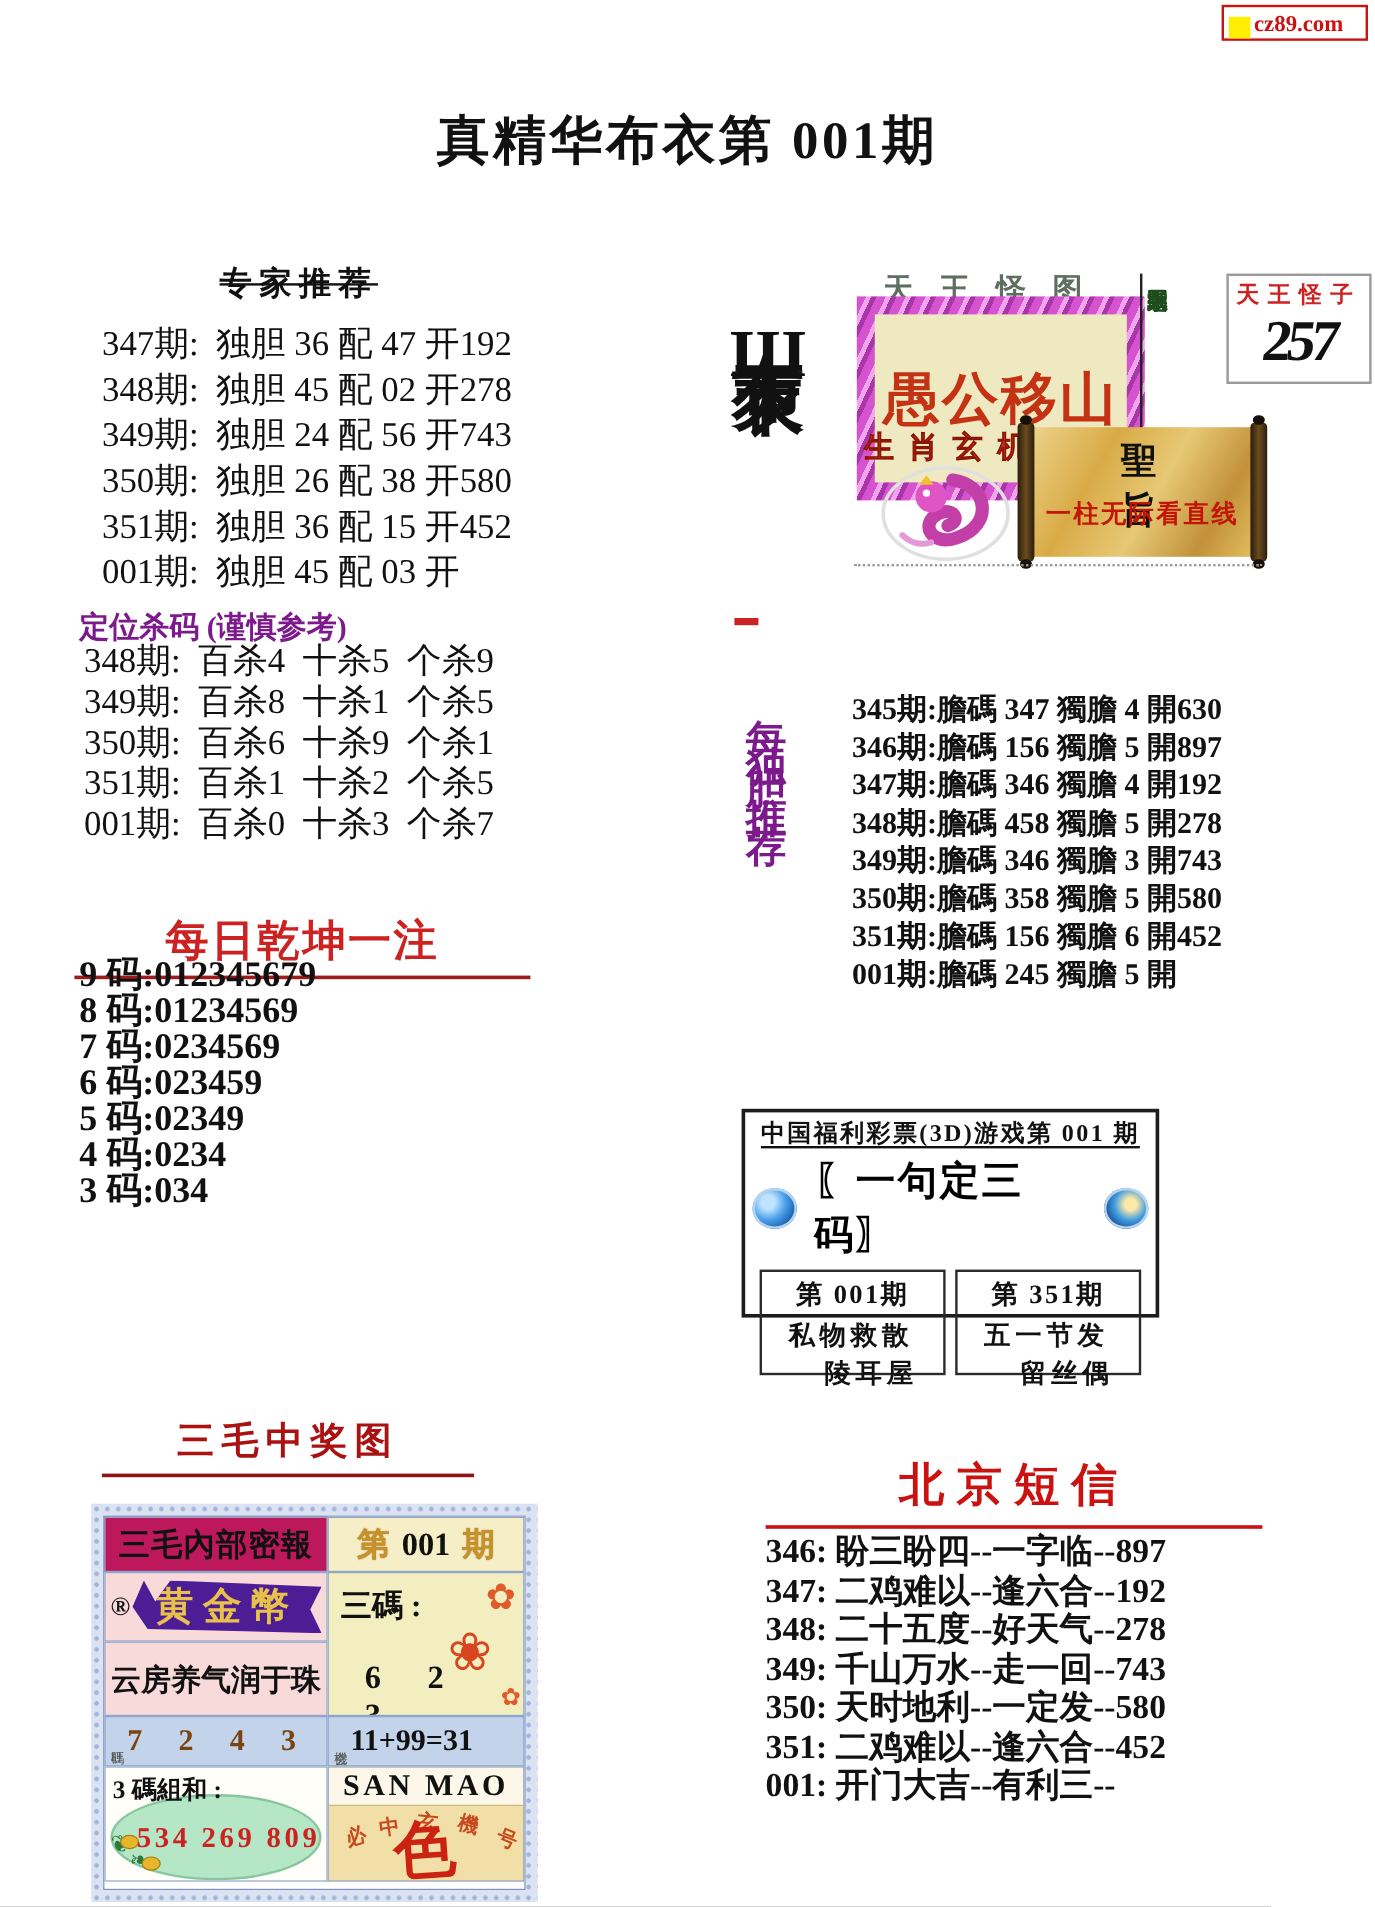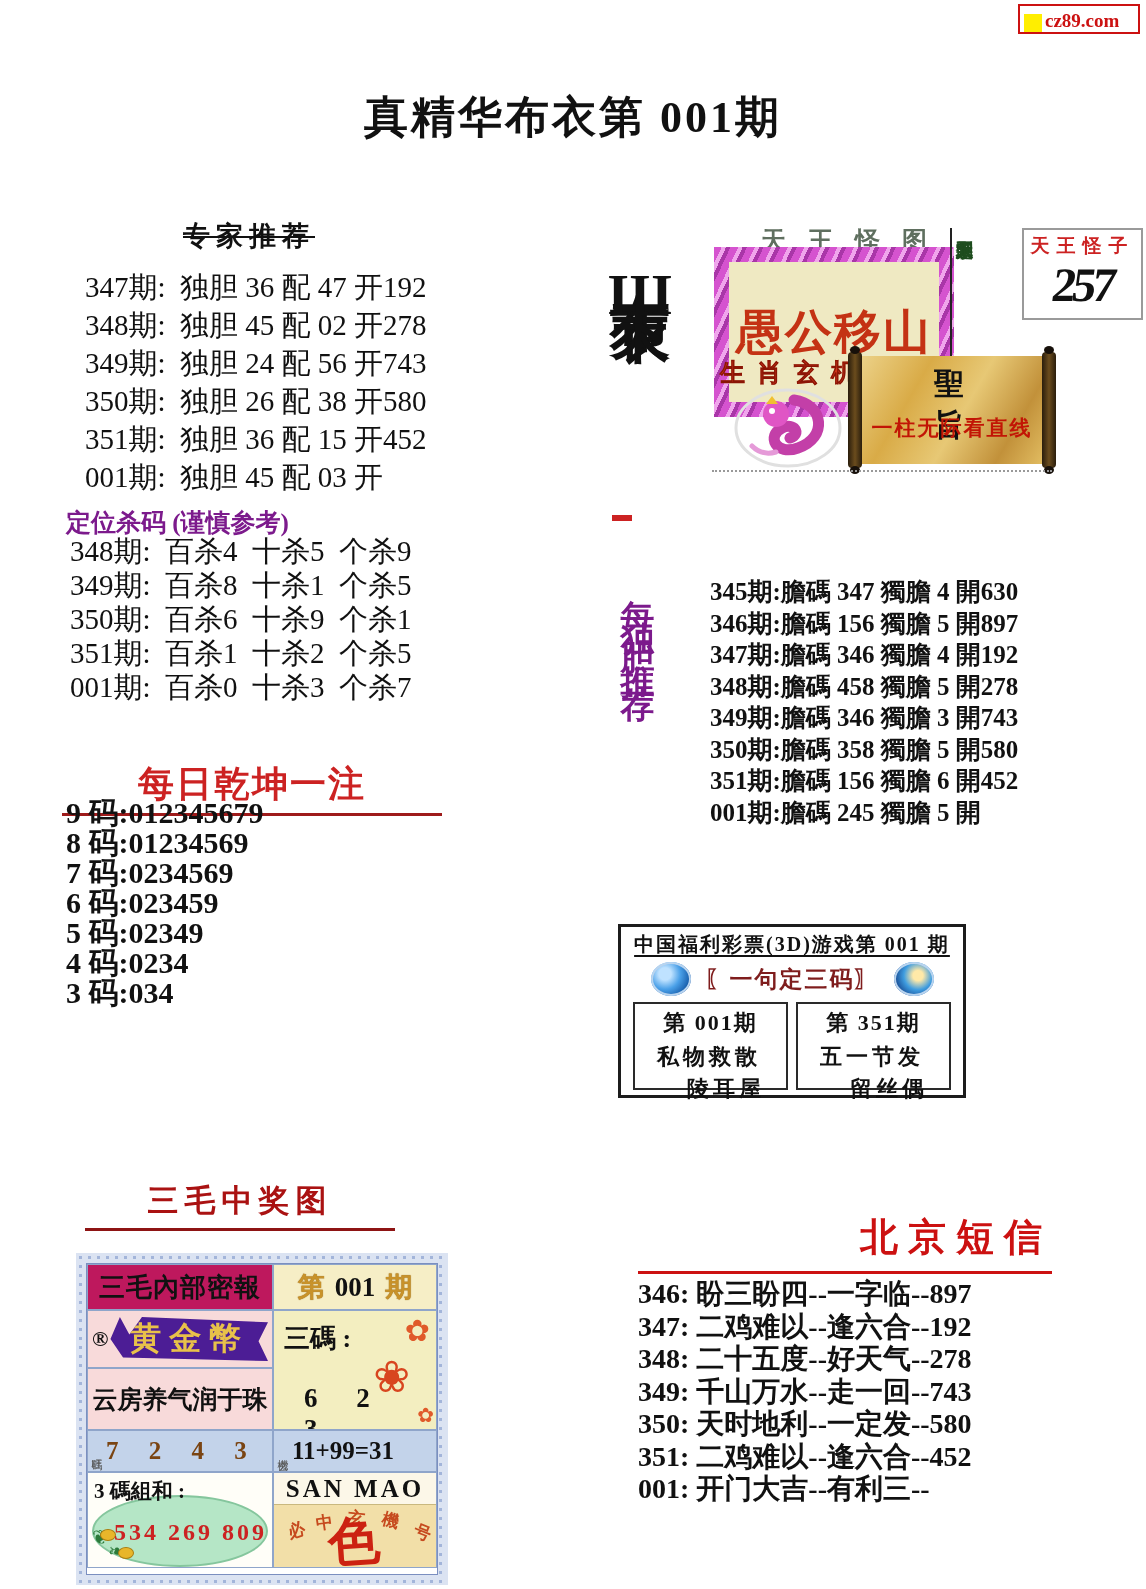--- a/index.html
+++ b/index.html
@@ -79,21 +79,21 @@
   
   .buyi { top:246px; left:600px; width:80px; text-align:center; }
   .buyi .vtxt { writing-mode:vertical-rl; text-orientation:upright; font-size:60px; font-weight:bold; line-height:80px; letter-spacing:6px; }
   .buyi .roman { font-size:56px; font-weight:bold; line-height:50px; }
   .red-dash { top:515px; left:612px; width:20px; height:6px; background:#cc2222; }
   .dandan-v { top:572px; left:614px; writing-mode:vertical-rl; text-orientation:upright;
     color:#7c1a8c; font-size:34px; font-weight:bold; letter-spacing:22px; }
   .dandan-rows { top:576px; left:710px; font-size:25px; font-weight:bold; line-height:31.5px; }
 
   
-  .guaitu-hd { top:224px; left:736px; color:#5f6f5f; font-size:25px; font-weight:bold; letter-spacing:22px;margin-left:25px; }
+  .guaitu-hd { top:224px; left:736px; color:#5f6f5f; font-size:25px; font-weight:bold; letter-spacing:22px; }
   .yugong-outer { top:247px; left:714px; width:240px; height:170px; padding:15px;
     background:repeating-linear-gradient(115deg,#d553cf 0 7px,#f0a5ec 7px 11px,#a936a8 11px 15px); }
   .yugong-inner { width:100%; height:100%; background:#efe9c2; display:flex; align-items:center; justify-content:center; }
   .yugong-inner span { color:#c43214; font-size:47px; font-weight:900; letter-spacing:2px; }
   .series-strip { top:228px; left:950px; height:168px; border-left:2px solid #222; padding-left:2px;
     writing-mode:vertical-rl; text-orientation:upright; font-size:17px; font-weight:bold; color:#1e4d1e; line-height:20px; }
   .guaizi-box { top:228px; left:1022px; width:121px; height:92px; background:#fff; border:2px solid #9a9a9a; text-align:center; }
   .guaizi-box .hd { color:#cc2222; font-size:19px; font-weight:bold; letter-spacing:7px; margin-top:3px; }
   .guaizi-box .glyph { font-size:48px; font-weight:900; line-height:52px; transform:skewX(-8deg); letter-spacing:-4px; }
   .shengxiao { top:356px; left:720px; color:#d2351a; font-size:25px; font-weight:900; letter-spacing:12px; -webkit-text-stroke:0.5px #8a1505; }
@@ -109,29 +109,29 @@
   .scroll-red { position:absolute; top:58px; width:100%; text-align:center; color:#c21505; font-size:21px; font-weight:900; letter-spacing:2px; }
   .dotline { top:470px; left:712px; width:340px; border-top:2px dotted #999; }
 
   
   .yiju { top:924px; left:618px; width:348px; height:174px; border:3px solid #1c1c1c; background:#fff; padding:4px 6px; }
   .yiju-hd { text-align:center; font-size:20px; font-weight:bold; letter-spacing:2px; text-decoration:underline; text-underline-offset:4px; }
   .yiju-titlerow { display:flex; align-items:center; justify-content:center; gap:14px; margin-top:4px; }
   .globe { width:40px; height:34px; border-radius:50%;
     background:radial-gradient(circle at 35% 35%, #bfe2ff 0 18%, #4aa0e8 45%, #0d4f9e 80%); box-shadow:0 0 0 2px #b9d4ef inset; }
   .globe.g2 { background:radial-gradient(circle at 60% 40%, #ffe9a8 0 16%, #3f9de0 45%, #123d86 80%); }
-  .yiju-title { color:#7f1d1d; font-size:23px; font-weight:900; letter-spacing:2px; }
+  .yiju-title { color:#000000; font-size:33px; font-weight:900; letter-spacing:2px; }
   .yiju-cols { display:flex; gap:8px; margin-top:6px; padding:0 6px; }
   .yiju-box { flex:1; border:2px solid #2a2a2a; height:88px; padding-top:4px; }
   .yiju-box .iss { text-align:center; font-size:22px; font-weight:900; letter-spacing:2px; }
   .yiju-box .l1 { padding-left:22px; font-size:22px; font-weight:900; margin-top:4px; letter-spacing:4px; }
   .yiju-box .l2 { padding-left:52px; font-size:22px; font-weight:900; margin-top:2px; letter-spacing:4px; }
 
   
-  .bj-wrap { top:1212px; left:638px; width:414px; border-bottom:3px solid #cc1111; padding-bottom:8px; text-align:right; }
+  .bj-wrap { top:1212px; left:638px; width:414px; border-bottom:3px solid #cc1111; padding-bottom:8px; text-align:center; }
   .bj-title { color:#cc1111; font-size:38px; font-weight:900; letter-spacing:10px; }
   .bj-rows { top:1278px; left:638px; font-size:28px; font-weight:bold; line-height:32.5px; }
 </style>
 </head>
 <body>
 
 <div id="canvas">
 
   <div class="abs cz-badge">
     <span class="sq"></span>

